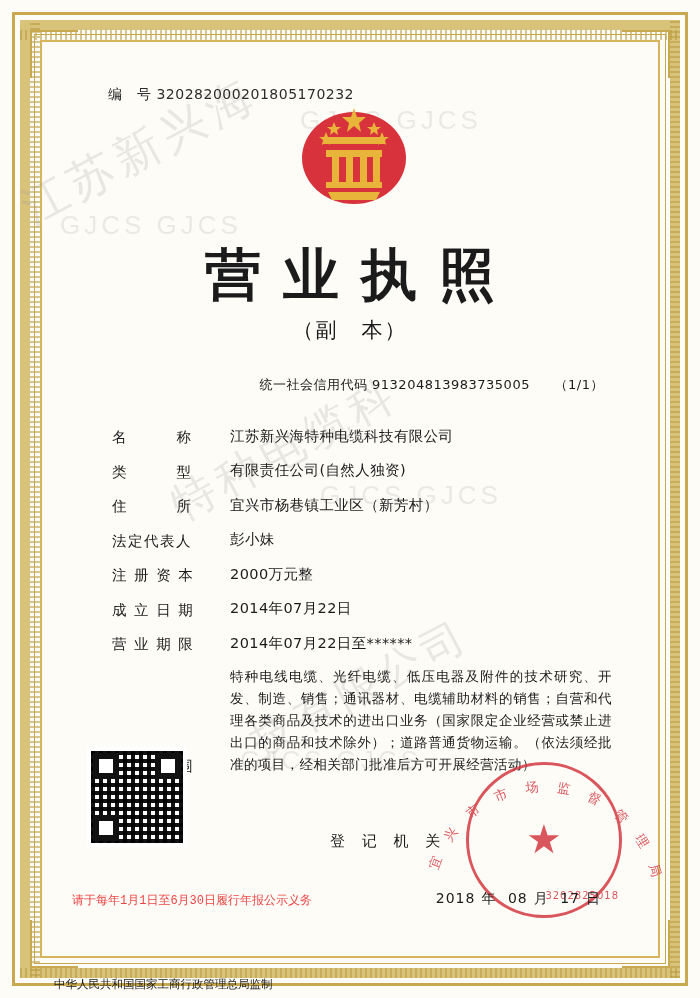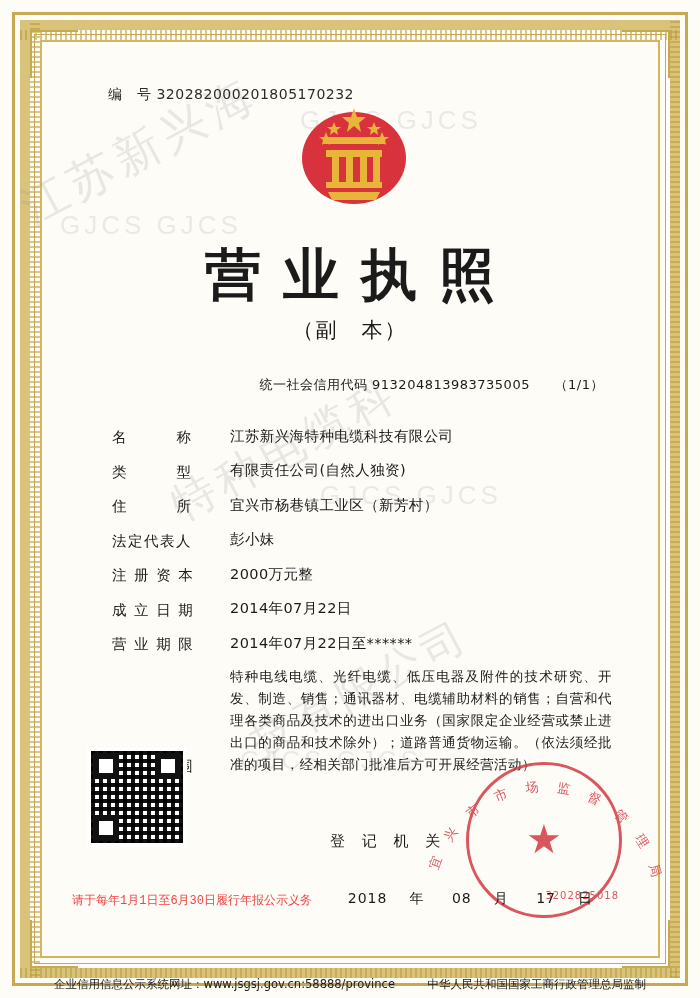--- a/index.html
+++ b/index.html
@@ -296,21 +296,21 @@
     font-family: Liberation Mono, monospace;
   }
   .issue-date {
     position: absolute;
     right: 96px; top: 890px;
     font-size: 14px;
     color: #1b1b1b;
     font-family: "DejaVu Sans", sans-serif;
     letter-spacing: 1px;
   }
-  .issue-date span { margin: 0 11px; }
+  .issue-date span { margin: 0 3px; }
 
   
   .bottom-bar {
     position: absolute;
     left: 0; bottom: 6px;
     width: 700px;
     display: flex;
     justify-content: space-between;
     padding: 0 54px;
     box-sizing: border-box;
@@ -439,19 +439,16 @@
 
   <div class="notice">请于每年1月1日至6月30日履行年报公示义务</div>
 
   <div class="issue-date">
     <span>2018</span><span>年</span>
     <span>08</span><span>月</span>
     <span>17</span><span>日</span>
   </div>
 
   <div class="bottom-bar">
-    <div>
-      <span>企业信用信息公示系统网址：</span><span>www.jsgsj.gov.cn:58888/province</span>
-    </div>
     <div>中华人民共和国国家工商行政管理总局监制</div>
   </div>
 
 </div>
 
 </body></html>

